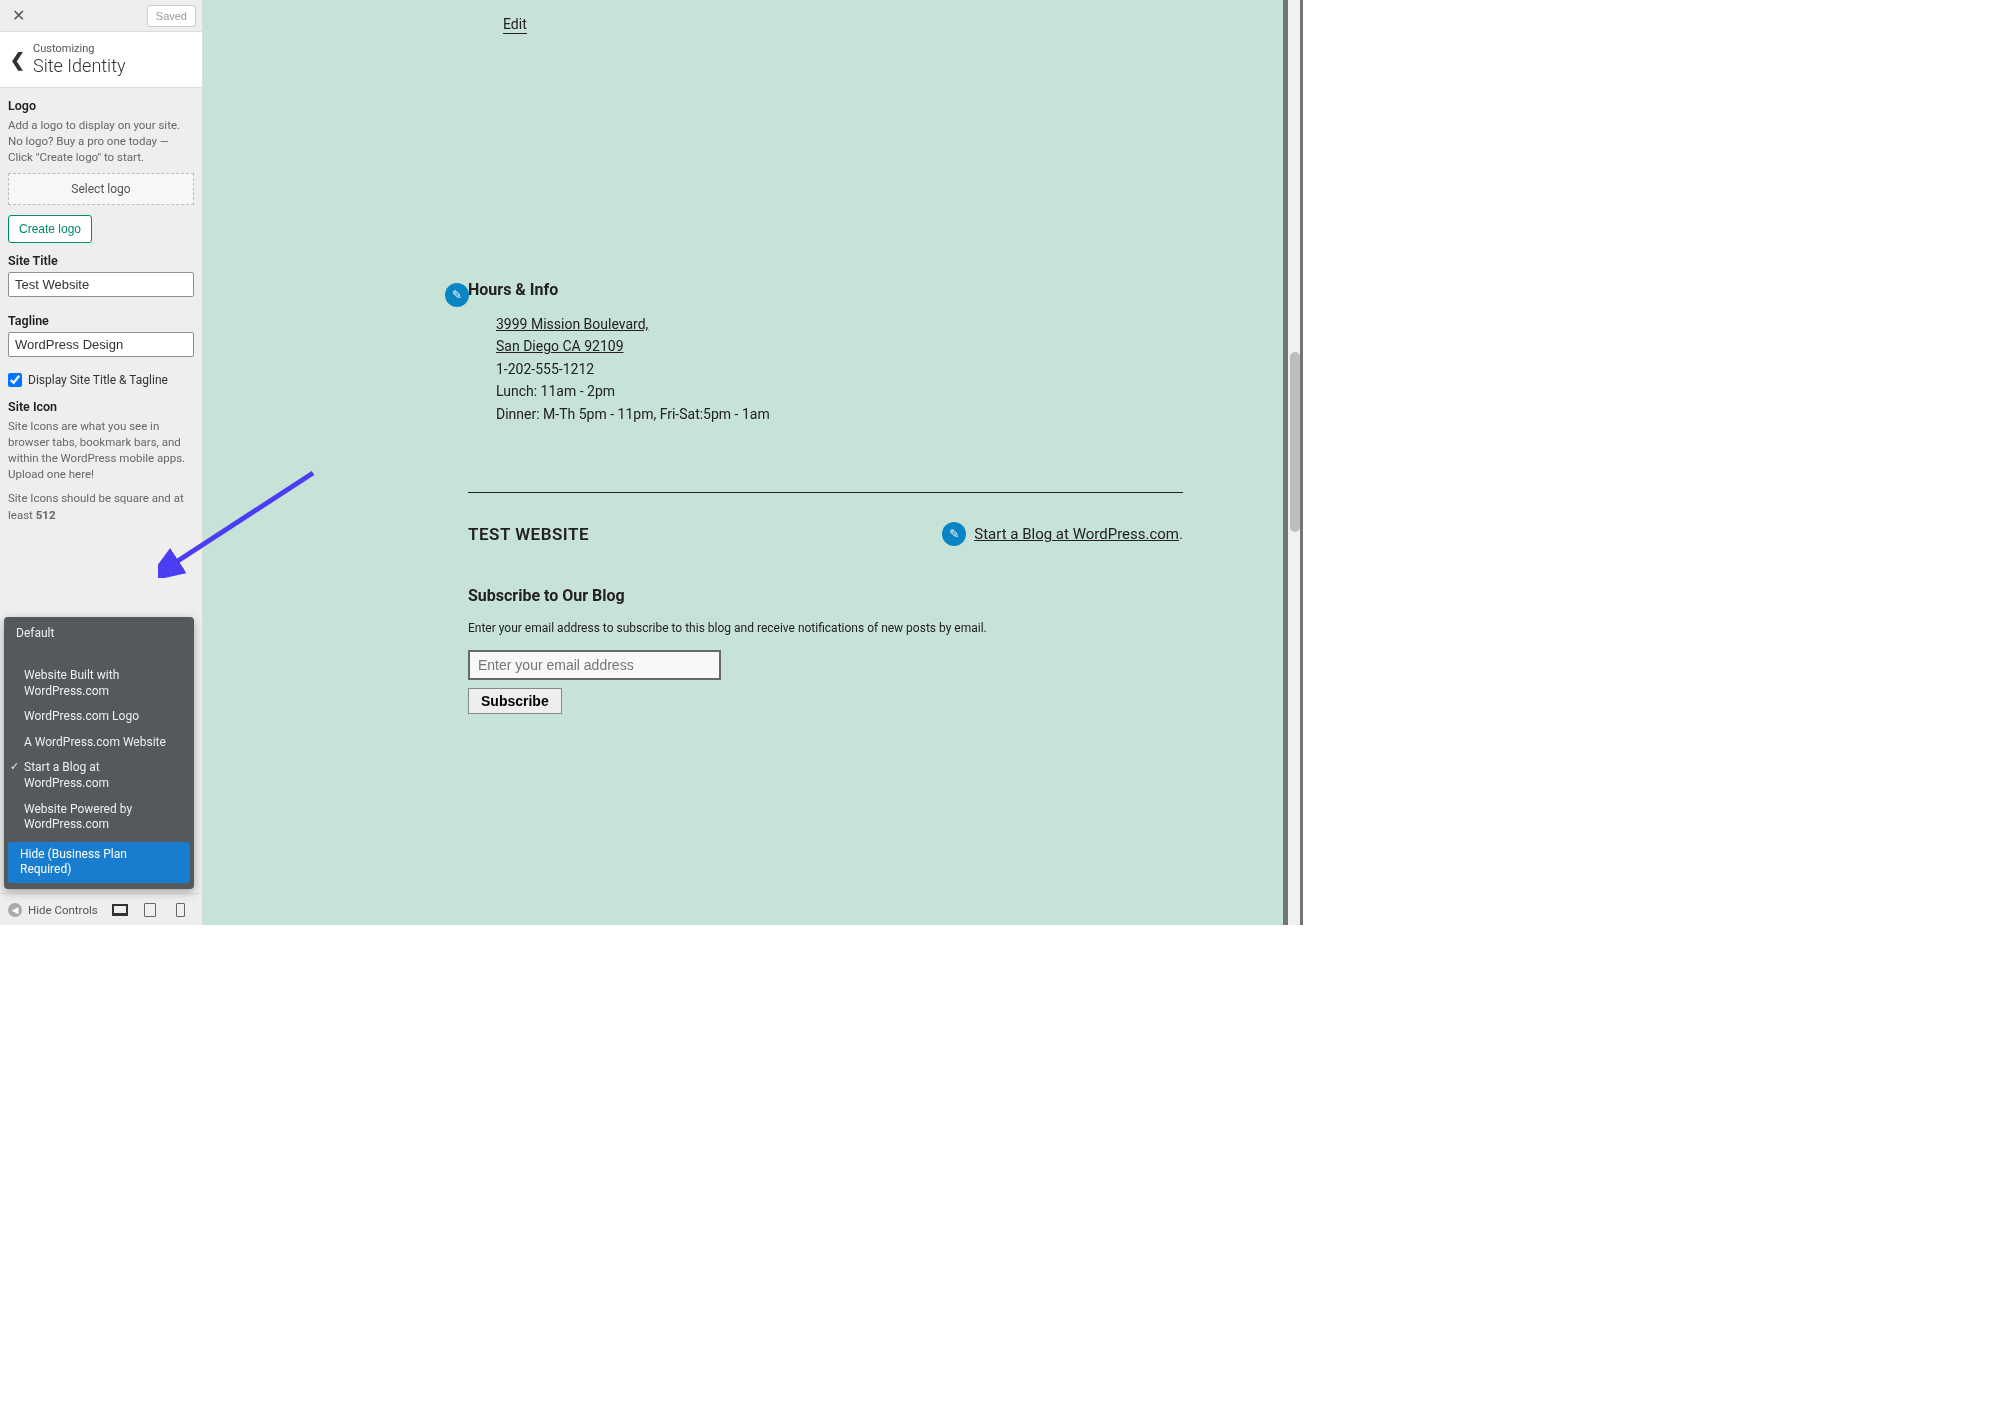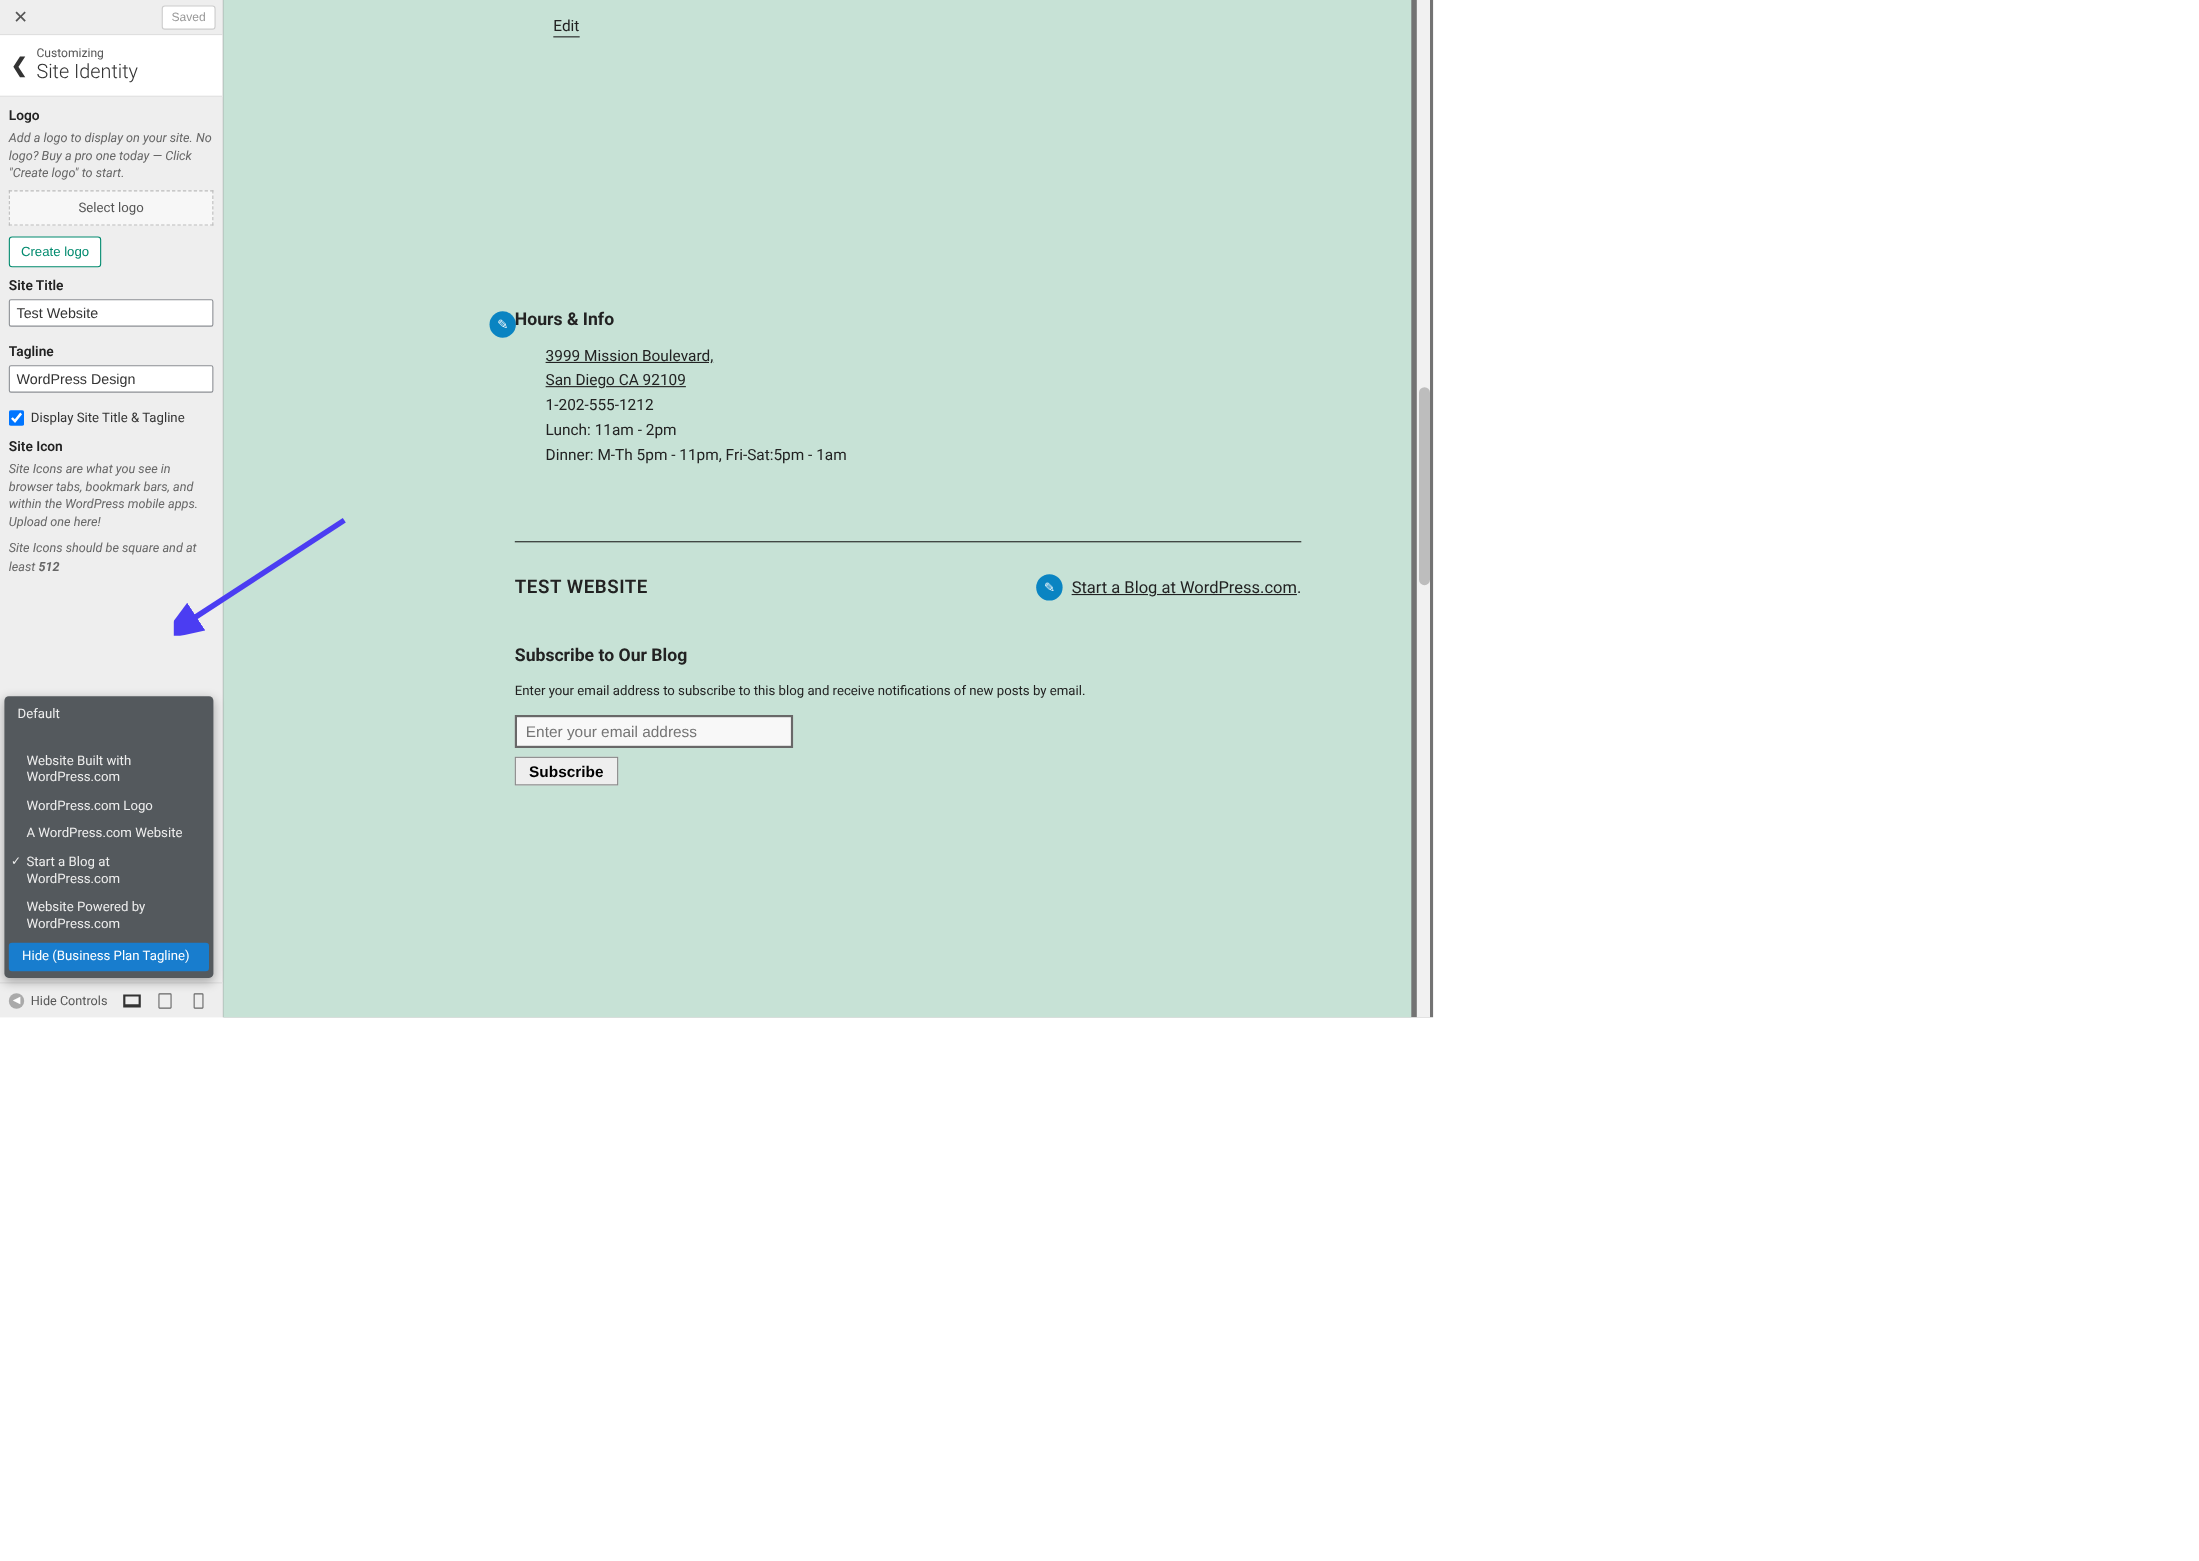--- a/index.html
+++ b/index.html
@@ -67,21 +67,21 @@
   .section-eyebrow { font-size: 11px; color: #555; }
   .section-title { font-size: 18px; font-weight: 300; color: #333; text-align: center; }
   .sidebar-body {
     padding: 10px 8px;
     overflow-y: auto;
     flex: 1;
     font-size: 12px;
     color: #555;
   }
   .field-label { font-weight: 600; color: #222; margin-top: 10px; margin-bottom: 4px; font-size: 12.5px; }
-  .help-text { font-style: italic; color: #666; font-size: 11.5px; line-height: 1.4; margin-bottom: 8px; }
+  .help-text { color: #666; font-size: 11.5px; line-height: 1.4; margin-bottom: 8px; }
   .select-logo {
     width: 100%;
     border: 1px dashed #bbb;
     background: #f7f7f7;
     color: #555;
     font-size: 12px;
     padding: 8px 0;
     text-align: center;
     cursor: pointer;
     margin-bottom: 10px;
@@ -330,21 +330,21 @@
     </div>
 
     <div class="dropdown">
       <div class="dd-item dd-default">Default</div>
       <div class="dd-sep"></div>
       <div class="dd-item">Website Built with WordPress.com</div>
       <div class="dd-item">WordPress.com Logo</div>
       <div class="dd-item">A WordPress.com Website</div>
       <div class="dd-item check">Start a Blog at WordPress.com</div>
       <div class="dd-item">Website Powered by WordPress.com</div>
-      <div class="dd-item highlight">Hide (Business Plan Tagline)</div>
+      <div class="dd-item highlight">Hide (Business Plan Required)</div>
     </div>
   </div>
 
   <div class="preview-wrap">
     <div class="preview">
       <span class="edit-btn">Edit</span>
 
       <span class="edit-pencil" style="top:283px; left:242px;">✎</span>
 
       <div class="cols">

